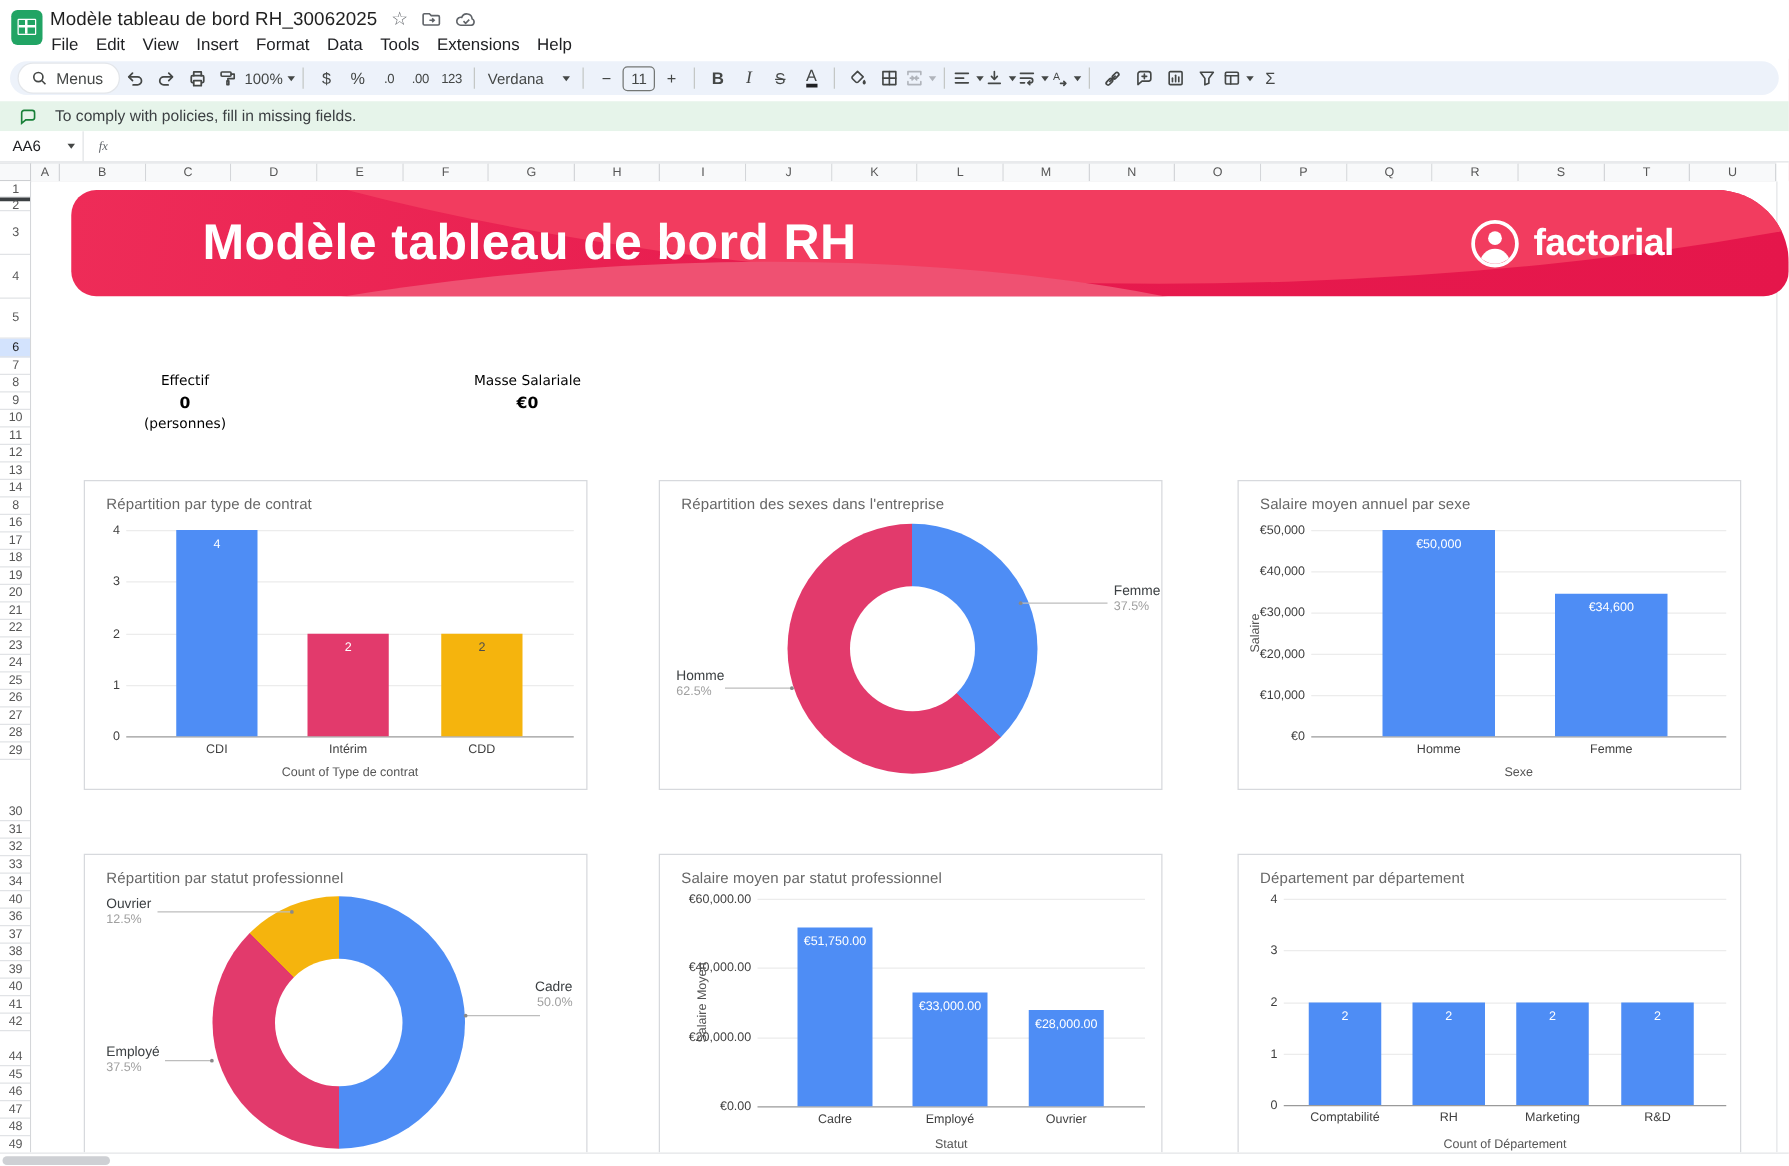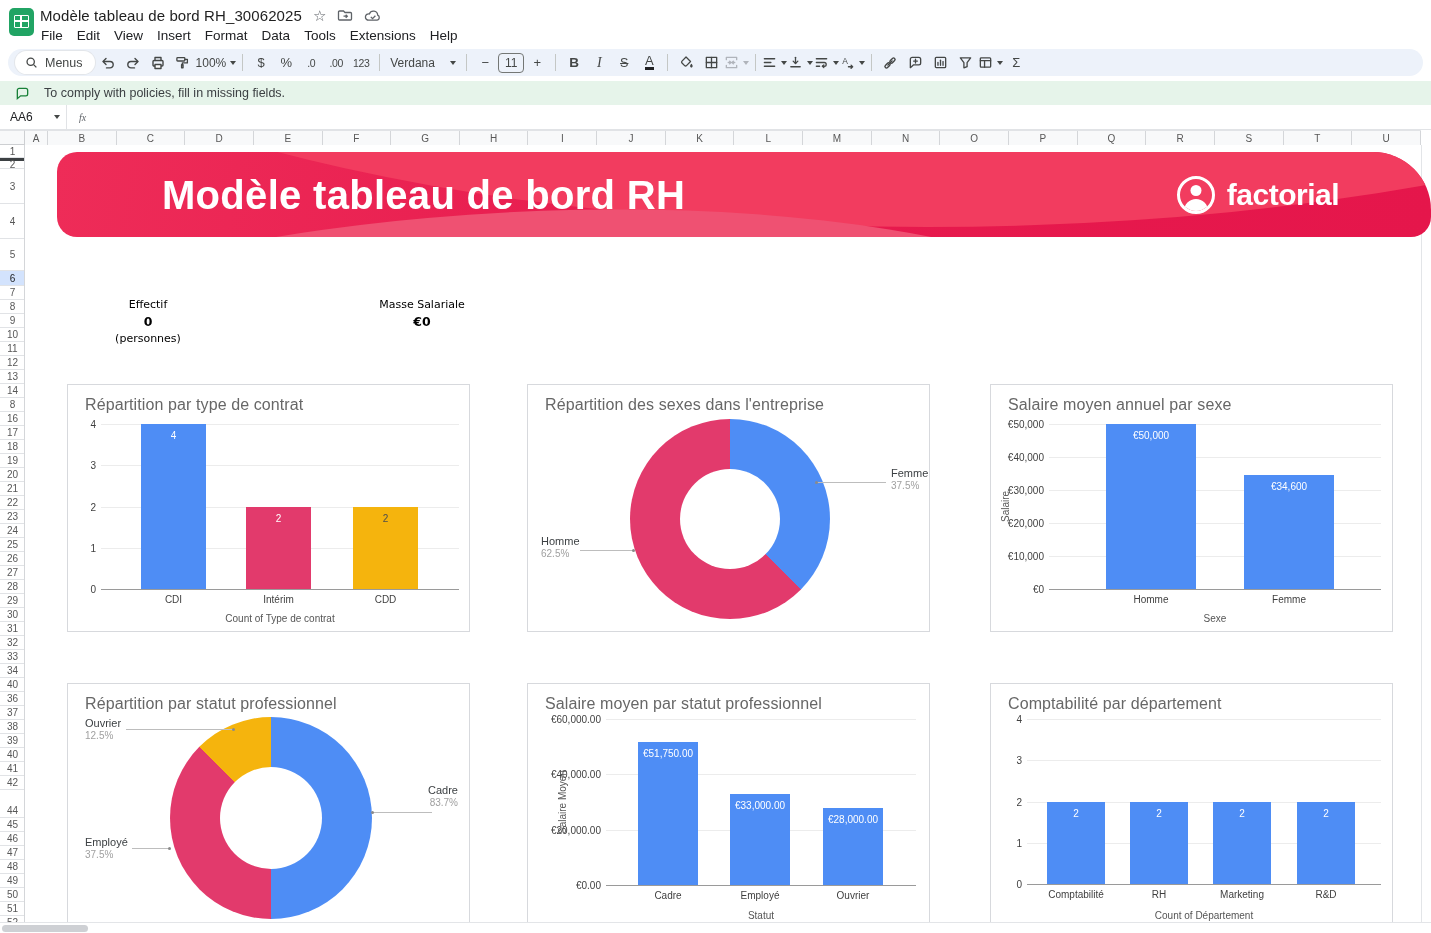--- a/index.html
+++ b/index.html
@@ -73,21 +73,21 @@
   #brand-text { color:#fff; font-size:30px; font-weight:bold; letter-spacing:-.5px; }
 
   
   .kpi { position:absolute; text-align:center; font-family:"DejaVu Sans", sans-serif; color:#000; }
   .kpi .k-label { font-size:11px; }
   .kpi .k-value { font-size:12.5px; font-weight:bold; margin-top:3px; }
   .kpi .k-sub { font-size:11px; margin-top:3px; }
 
   
   .chart { position:absolute; width:403px; height:248px; background:#fff; border:1px solid #d7d9dd; cursor:pointer; }
-  .chart-title { position:absolute; left:17px; top:11px; font-size:16px; color:#676767; letter-spacing:.1px; }
+  .chart-title { position:absolute; left:17px; top:11px; font-size:12px; color:#676767; letter-spacing:.1px; }
   .gridline { position:absolute; height:1px; background:#ececec; }
   .gridline.base { background:#9a9a9a; }
   .ytick { position:absolute; font-size:10px; color:#3f3f3f; text-align:right; }
   .bar { position:absolute; }
   .vlabel { position:absolute; font-size:10px; text-align:center; }
   .cat { position:absolute; font-size:10px; color:#3f3f3f; text-align:center; }
   .xtitle { position:absolute; font-size:10px; color:#555; text-align:center; }
   .ytitle { position:absolute; writing-mode:vertical-rl; transform:rotate(180deg); font-size:10px; color:#555; width:12px; display:flex; align-items:center; justify-content:center; }
   .donut { position:absolute; border-radius:50%; }
   .hole { position:absolute; border-radius:50%; background:#fff; }
@@ -377,21 +377,21 @@
     <div class="row-h" style="height: 14px; text-align: right;">20</div>
     <div class="row-h" style="height: 14px;">21</div>
     <div class="row-h" style="height: 14px;">22</div>
     <div class="row-h" style="height: 14px;">23</div>
     <div class="row-h" style="height: 14px;">24</div>
     <div class="row-h" style="height: 14px;">25</div>
     <div class="row-h" style="height: 14px;">26</div>
     <div class="row-h" style="height: 14px;">27</div>
     <div class="row-h" style="height: 14px;">28</div>
     <div class="row-h" style="height: 14px;">29</div>
-    <div class="row-h" style="height: 14px;">30</div>
+    <div class="row-h" style="height: 14px; margin-top: 35px;">30</div>
     <div class="row-h" style="height: 14px;">31</div>
     <div class="row-h" style="height: 14px;">32</div>
     <div class="row-h" style="height: 14px;">33</div>
     <div class="row-h" style="height: 14px;">34</div>
     <div class="row-h" style="height: 14px;">40</div>
     <div class="row-h" style="height: 14px;">36</div>
     <div class="row-h" style="height: 14px;">37</div>
     <div class="row-h" style="height: 14px;">38</div>
     <div class="row-h" style="height: 14px;">39</div>
     <div class="row-h" style="height: 14px;">40</div>
@@ -489,21 +489,21 @@
       <div class="cat" style="left: 233px; width: 130px; top: 209px;">Femme</div>
       <div class="xtitle" style="left: 58px; width: 332px; top: 228px;">Sexe</div>
       <div class="ytitle" style="left: 8px; top: 39px; height: 165px;">Salaire</div>
     </div>
     <div class="chart" style="left: 42px; top: 538px;">
       <div class="chart-title">Répartition par statut professionnel</div>
       <div class="donut" style="left: 102px; top: 33px; width: 202px; height: 202px; background: conic-gradient(rgb(78, 141, 245) 0%, rgb(78, 141, 245) 50%, rgb(226, 58, 108) 50%, rgb(226, 58, 108) 87.5%, rgb(245, 180, 13) 87.5%, rgb(245, 180, 13) 100%);"></div>
       <div class="hole" style="left: 152px; top: 83px; width: 102px; height: 102px;"></div>
       <div class="dlabel" style="left: 330px; top: 100px; width: 60px; text-align: right;">
         <div class="dname">Cadre</div>
-        <div class="dpct">83.7%</div>
+        <div class="dpct">50.0%</div>
       </div>
       <div class="leader" style="left: 304px; top: 128px; width: 60px;"></div>
       <div class="ldot" style="left: 303px; top: 127px;"></div>
       <div class="dlabel" style="left: 17px; top: 152px; width: 70px; text-align: left;">
         <div class="dname">Employé</div>
         <div class="dpct">37.5%</div>
       </div>
       <div class="leader" style="left: 64px; top: 164px; width: 38px;"></div>
       <div class="ldot" style="left: 100px; top: 163px;"></div>
       <div class="dlabel" style="left: 17px; top: 33px; width: 70px; text-align: left;">
@@ -529,21 +529,21 @@
       <div class="bar" style="left: 202px; top: 109.7px; width: 60px; height: 91.3px; background: rgb(78, 141, 245);"></div>
       <div class="vlabel" style="left: 202px; width: 60px; top: 115.7px; color: rgb(255, 255, 255);">€33,000.00</div>
       <div class="cat" style="left: 182px; width: 100px; top: 206px;">Employé</div>
       <div class="bar" style="left: 295px; top: 123.533px; width: 60px; height: 77.4667px; background: rgb(78, 141, 245);"></div>
       <div class="vlabel" style="left: 295px; width: 60px; top: 129.533px; color: rgb(255, 255, 255);">€28,000.00</div>
       <div class="cat" style="left: 275px; width: 100px; top: 206px;">Ouvrier</div>
       <div class="xtitle" style="left: 78px; width: 310px; top: 226px;">Statut</div>
       <div class="ytitle" style="left: 28px; top: 35px; height: 166px;">Salaire Moyen</div>
     </div>
     <div class="chart" style="left: 965px; top: 538px;">
-      <div class="chart-title">Comptabilité par département</div>
+      <div class="chart-title">Département par département</div>
       <div class="gridline" style="left: 36px; top: 35px; width: 354px;"></div>
       <div class="ytick" style="left: 0px; width: 31px; top: 30px;">4</div>
       <div class="gridline" style="left: 36px; top: 76.25px; width: 354px;"></div>
       <div class="ytick" style="left: 0px; width: 31px; top: 71.25px;">3</div>
       <div class="gridline" style="left: 36px; top: 117.5px; width: 354px;"></div>
       <div class="ytick" style="left: 0px; width: 31px; top: 112.5px;">2</div>
       <div class="gridline" style="left: 36px; top: 158.75px; width: 354px;"></div>
       <div class="ytick" style="left: 0px; width: 31px; top: 153.75px;">1</div>
       <div class="gridline base" style="left: 36px; top: 200px; width: 354px;"></div>
       <div class="ytick" style="left: 0px; width: 31px; top: 195px;">0</div>

